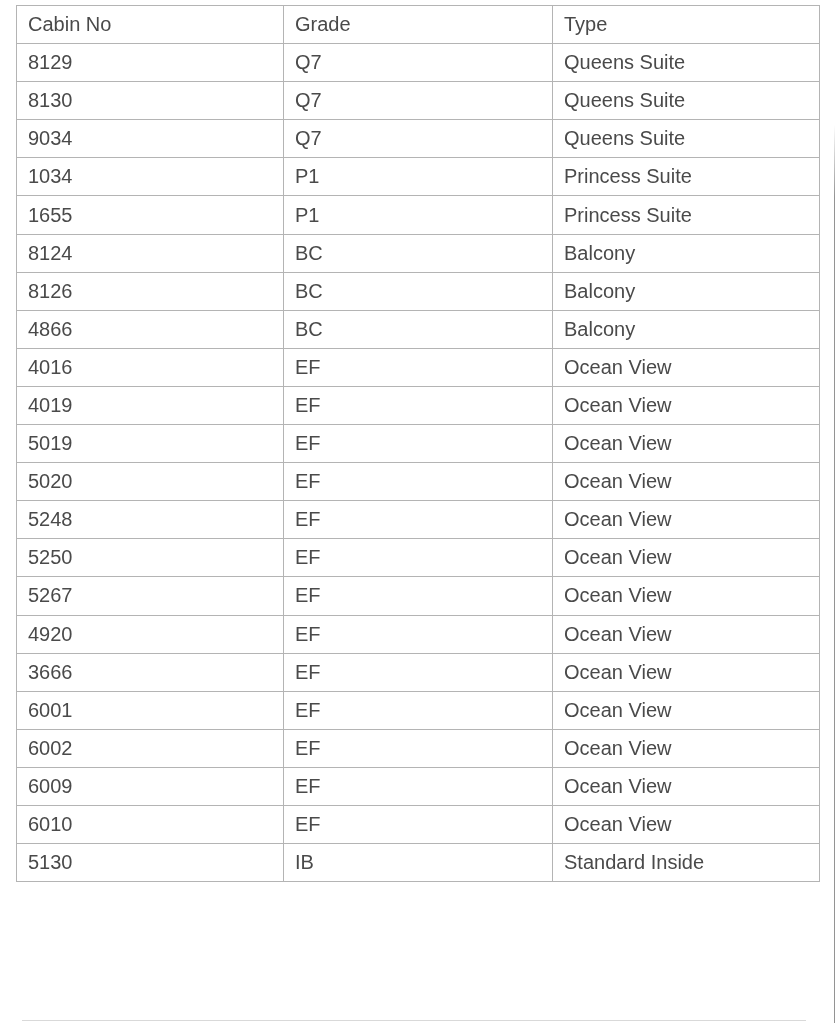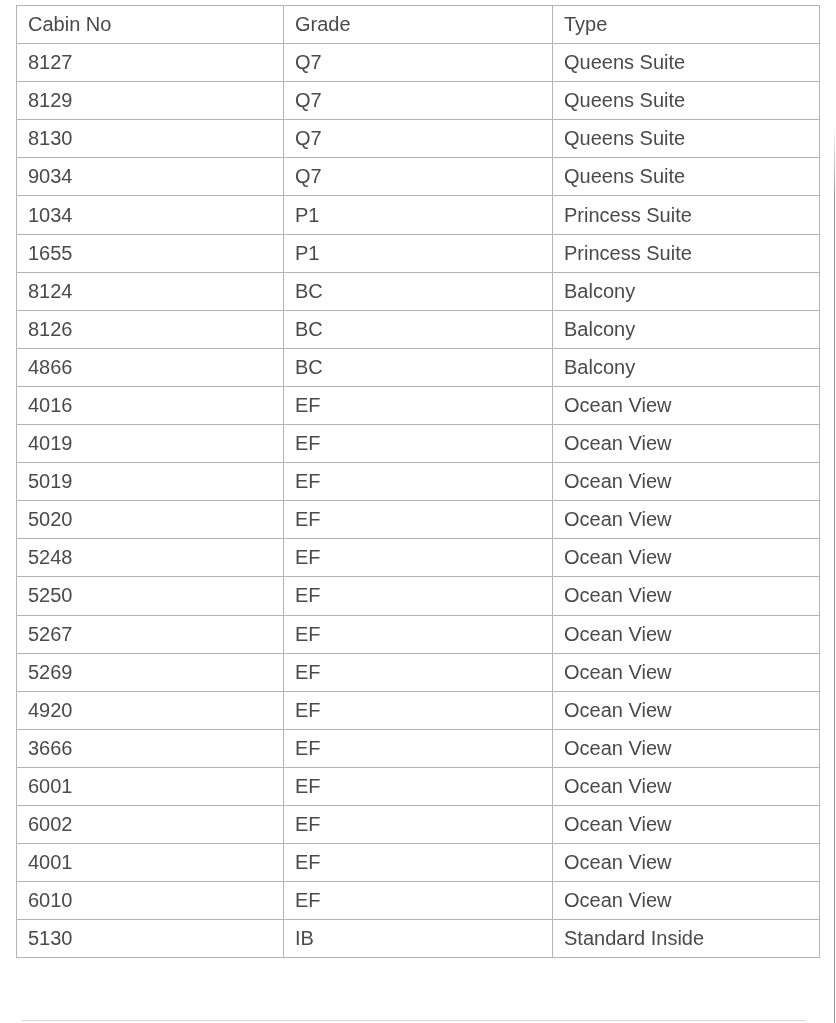--- a/index.html
+++ b/index.html
@@ -67,25 +67,20 @@
   </colgroup>
   <thead>
     <tr>
         <th>Cabin No</th>
         <th>Grade</th>
         <th>Type</th>
       </tr>
   </thead>
   <tbody>
       <tr>
-        <td>8127</td>
-        <td>Q7</td>
-        <td>Queens Suite</td>
-      </tr>
-      <tr>
         <td>8129</td>
         <td>Q7</td>
         <td>Queens Suite</td>
       </tr>
       <tr>
         <td>8130</td>
         <td>Q7</td>
         <td>Queens Suite</td>
       </tr>
       <tr>
@@ -147,46 +142,41 @@
         <td>5250</td>
         <td>EF</td>
         <td>Ocean View</td>
       </tr>
       <tr>
         <td>5267</td>
         <td>EF</td>
         <td>Ocean View</td>
       </tr>
       <tr>
-        <td>5269</td>
-        <td>EF</td>
-        <td>Ocean View</td>
-      </tr>
-      <tr>
         <td>4920</td>
         <td>EF</td>
         <td>Ocean View</td>
       </tr>
       <tr>
         <td>3666</td>
         <td>EF</td>
         <td>Ocean View</td>
       </tr>
       <tr>
         <td>6001</td>
         <td>EF</td>
         <td>Ocean View</td>
       </tr>
       <tr>
         <td>6002</td>
         <td>EF</td>
         <td>Ocean View</td>
       </tr>
       <tr>
-        <td>4001</td>
+        <td>6009</td>
         <td>EF</td>
         <td>Ocean View</td>
       </tr>
       <tr>
         <td>6010</td>
         <td>EF</td>
         <td>Ocean View</td>
       </tr>
       <tr>
         <td>5130</td>

